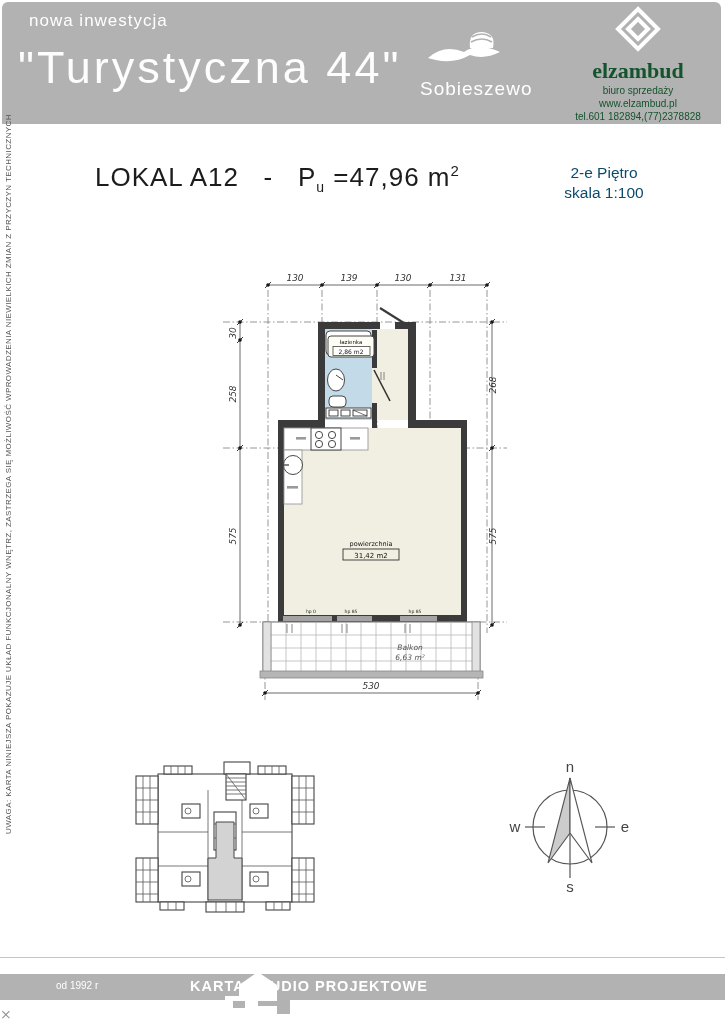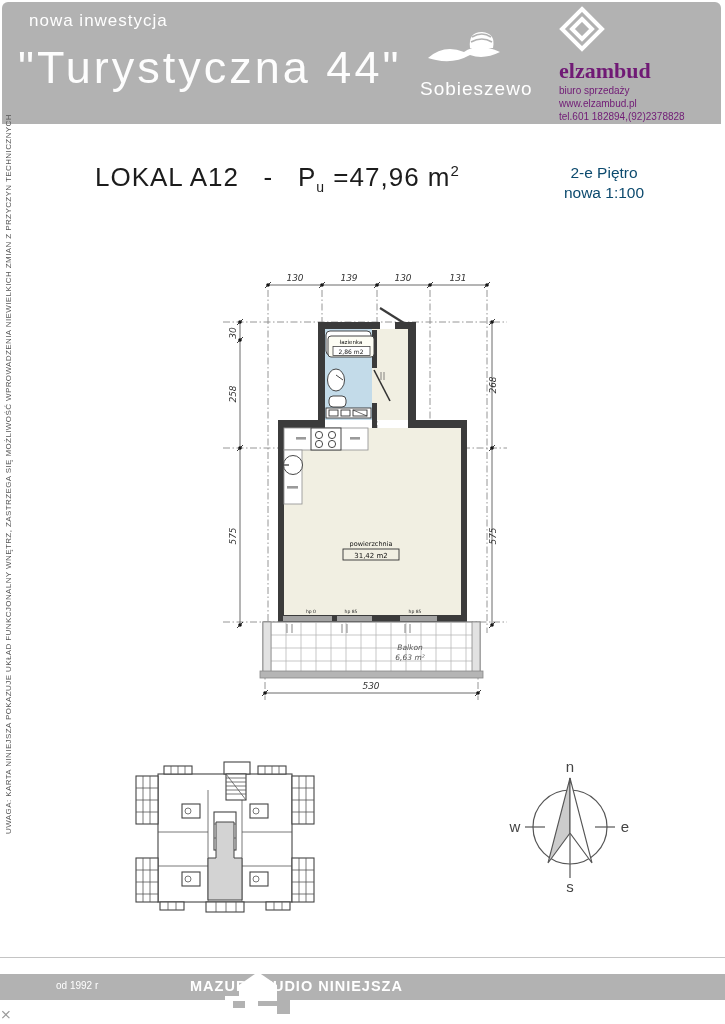--- a/index.html
+++ b/index.html
@@ -6,21 +6,21 @@
   .page{position:relative;width:725px;height:1024px;background:#ffffff;overflow:hidden;
         font-family:"Liberation Sans",sans-serif;}
   
   .header{position:absolute;left:2px;top:2px;width:719px;height:122px;background:#b2b2b2;
           border-radius:6px 6px 0 0;}
   .tagline{position:absolute;left:27px;top:9px;color:#fff;font-size:17px;letter-spacing:1px;}
   .big-title{position:absolute;left:16px;top:40px;color:#fdfdfd;font-size:45px;
              letter-spacing:3px;font-weight:400;white-space:nowrap;}
   .resort{position:absolute;left:418px;top:26px;width:130px;text-align:left;color:#fff;}
   .resort-label{font-size:19px;letter-spacing:1px;margin-top:2px;}
-  .company{position:absolute;right:4px;top:4px;width:158px;color:#701a75;}
+  .company{position:absolute;right:4px;top:4px;width:158px;text-align:center;color:#14532d;}
   .company-name{font-family:"Liberation Serif",serif;font-weight:bold;font-size:22px;margin-top:2px;}
   .company small{display:block;font-size:10px;line-height:13px;white-space:nowrap;}
   
   .lokal{position:absolute;left:95px;top:162px;font-size:26px;color:#1c1c1c;letter-spacing:1px;white-space:nowrap;}
   .lokal sub{font-size:14px;}
   .lokal sup{font-size:15px;}
   .floorblock{position:absolute;left:538px;top:163px;width:132px;text-align:center;
               font-size:15.5px;color:#0c4a6e;line-height:20px;}
   
   .sidenote{position:absolute;left:4px;top:198px;height:636px;width:16px;
@@ -73,33 +73,33 @@
     </div>
 
     <div class="company">
       <svg width="46" height="46" viewBox="0 0 46 46" style="position:relative">
         <path d="M23,3 L43,23 L23,43 L3,23 Z" stroke="#fff" stroke-width="4" fill="none"></path>
         <path d="M23,13 L33,23 L23,33 L13,23 Z" stroke="#fff" stroke-width="4" fill="none"></path>
       </svg>
       <div class="company-name">elzambud</div>
       <small>biuro sprzedaży</small>
       <small>www.elzambud.pl</small>
-      <small>tel.601 182894,(92)2378828</small>
+      <small>tel.601 182894,(77)2378828</small>
     </div>
   </div>
 
   <div class="lokal">
     <span>LOKAL A12</span>
     <span>&nbsp;&nbsp;</span><span>-</span><span>&nbsp;&nbsp;</span>
     <span>P</span><sub>u</sub>
     <span>=47,96 m</span><sup>2</sup>
   </div>
   <div class="floorblock">
     <div>2-e Piętro</div>
-    <div>nowa 1:100</div>
+    <div>skala 1:100</div>
   </div>
 
   <div class="sidenote">UWAGA: KARTA NINIEJSZA  POKAZUJE UKŁAD FUNKCJONALNY WNĘTRZ, ZASTRZEGA SIĘ MOŻLIWOŚĆ WPROWADZENIA NIEWIELKICH ZMIAN Z PRZYCZYN TECHNICZNYCH</div>
 
   <svg style="left:175px;top:258px;" width="360" height="475" viewBox="0 0 360 475">
 
     <g>
       <line class="dashdot" x1="93" y1="32" x2="93" y2="375"></line>
       <line class="dashdot" x1="147" y1="32" x2="147" y2="375"></line>
       <line class="dashdot" x1="202" y1="32" x2="202" y2="375"></line>
@@ -320,16 +320,16 @@
   <div class="hairline"></div>
   <div class="band"></div>
   <div class="since">od 1992 r</div>
   <svg style="left:225px;top:970px;" width="95" height="52" viewBox="0 0 95 52">
     <rect x="0" y="26" width="14" height="5" fill="#ffffff"></rect>
     <polygon points="14,31 14,15 33,2 52,15 52,31" fill="#ffffff"></polygon>
     <rect x="52" y="18" width="13" height="26" fill="#b2b2b2"></rect>
     <rect x="33" y="31" width="19" height="5" fill="#b2b2b2"></rect>
     <rect x="8" y="31" width="12" height="7" fill="#b2b2b2"></rect>
   </svg>
-  <div class="studio">MAZUR STUDIO NINIEJSZA</div>
+  <div class="studio">KARTA STUDIO PROJEKTOWE</div>
   <div class="cropmark">⨯</div>
 
 </div>
 
 </body></html>

